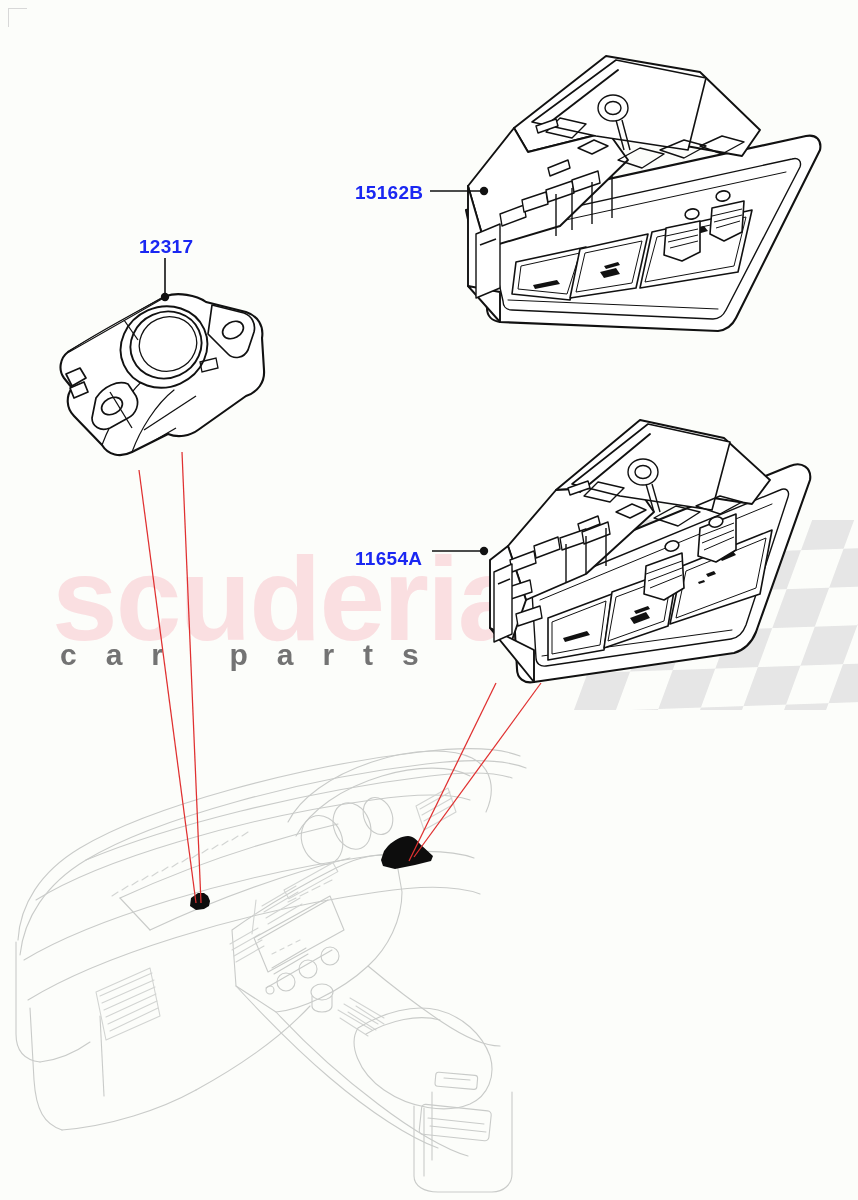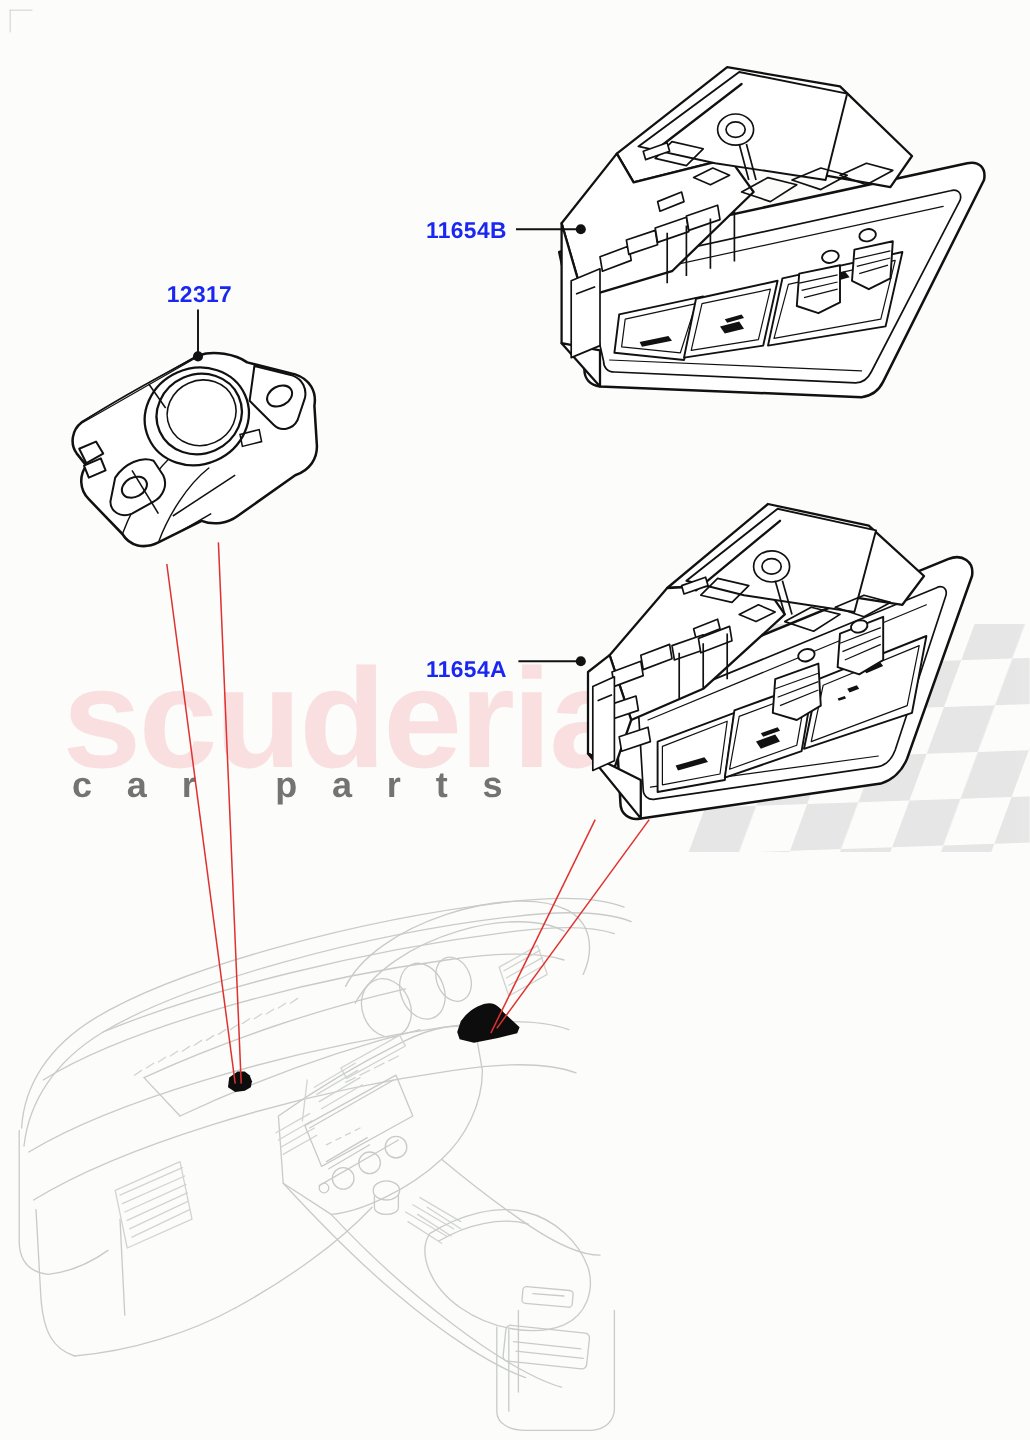--- a/index.html
+++ b/index.html
@@ -449,17 +449,17 @@
       <ellipse cx="672" cy="546" rx="7" ry="5" transform="rotate(-16 672 546)"></ellipse>
       <ellipse cx="716" cy="522" rx="7" ry="5" transform="rotate(-16 716 522)"></ellipse>
     </g>
 
     <g>
       <line x1="432" y1="551" x2="482" y2="551" stroke="#111111" stroke-width="1.6"></line>
       <circle cx="484" cy="551" r="4.2" fill="#111111"></circle>
     </g>
   </svg>
 
-  <div class="label" id="lbl-11654B">11654B</div>
+  <div class="label" id="lbl-11654B">15162B</div>
   <div class="label" id="lbl-14018">12317</div>
   <div class="label" id="lbl-11654A">11654A</div>
 
 </div>
 
 </body></html>

